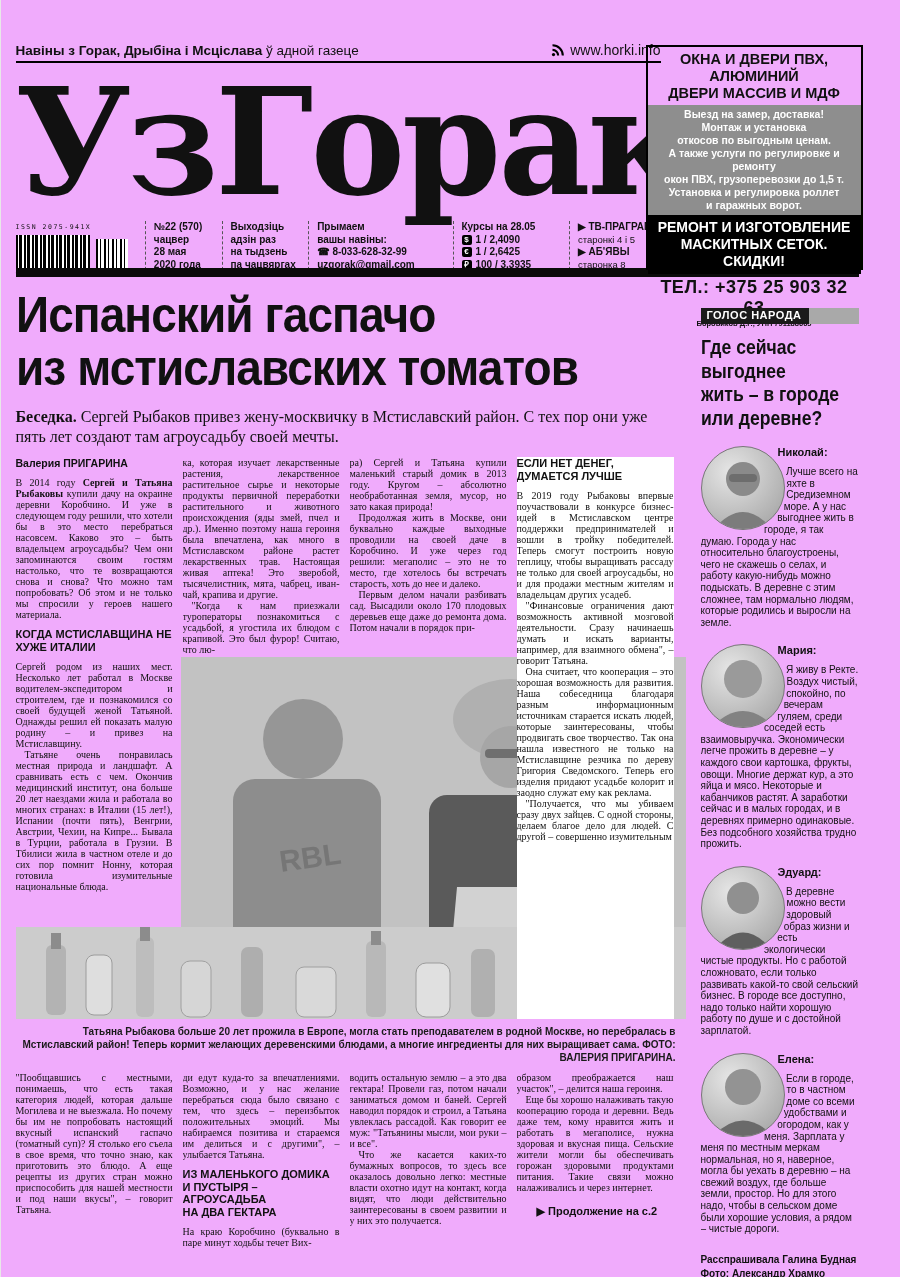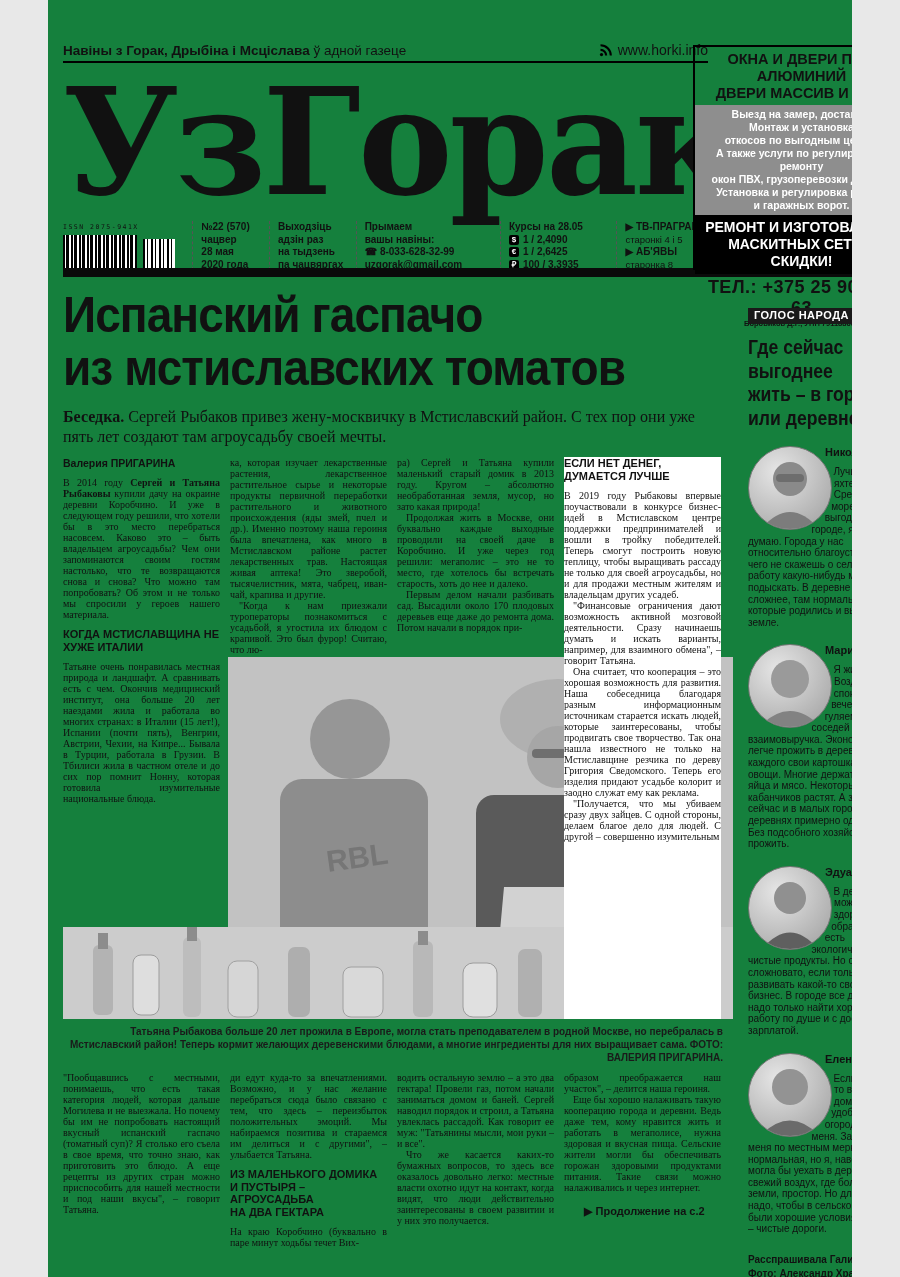--- a/index.html
+++ b/index.html
@@ -1,16 +1,16 @@
 <!DOCTYPE html>
 <html><head>
 <meta charset="utf-8">
 <style>
   html,body{margin:0;padding:0;background:#e8e8e8;}
-  .page{position:relative;width:804px;height:1277px;background:#15803d;margin:0 auto;overflow:hidden;
+  .page{position:relative;width:899px;height:1277px;background:#f0abfc;margin:0 auto;overflow:hidden;
         font-family:"Liberation Sans",sans-serif;color:#111;}
   .pre{white-space:pre-line;}
 
   
   .main-col{position:absolute;left:15px;top:34px;width:662px;}
 
   
   .top-strip{width:645px;height:24px;border-bottom:2px solid #000;display:flex;align-items:flex-end;
              justify-content:space-between;font-size:13.5px;padding-bottom:3px;}
   .top-strip .bold{font-weight:bold;}
@@ -174,20 +174,21 @@
       <b>Беседка.</b><span> Сергей Рыбаков привез жену-москвичку в Мстиславский район. С тех пор они уже пять лет создают там агроусадьбу своей мечты.</span>
     </p>
 
     <div class="cols">
       <div class="col c1">
         <div class="byline">Валерия ПРИГАРИНА</div>
         <p class="body-p">
           <span>В 2014 году </span><b>Сергей и Татьяна Рыбаковы</b><span> купили дачу на окраине деревни Коробчино. И уже в следующем году решили, что хотели бы в это место перебраться насовсем. Каково это – быть владельцем агроусадьбы? Чем они запоминаются своим гостям настолько, что те возвращаются снова и снова? Что можно там попробовать? Об этом и не только мы спросили у героев нашего материала.</span>
         </p>
         <div class="subhead">КОГДА МСТИСЛАВЩИНА НЕ ХУЖЕ ИТАЛИИ</div>
+        <p class="body-p">Сергей родом из наших мест. Несколько лет работал в Москве водителем-экспедитором и строителем, где и познакомился со своей будущей женой Татьяной. Однажды решил ей показать малую родину – и привез на Мстиславщину.</p>
         <p class="body-p">Татьяне очень понравилась местная природа и ландшафт. А сравнивать есть с чем. Окончив медицинский институт, она больше 20 лет наездами жила и работала во многих странах: в Италии (15 лет!), Испании (почти пять), Венгрии, Австрии, Чехии, на Кипре... Бывала в Турции, работала в Грузии. В Тбилиси жила в частном отеле и до сих пор помнит Нонну, которая готовила изумительные национальные блюда.</p>
       </div>
       <div class="col c2">
         <p class="body-p">ка, которая изучает лекарственные растения, лекарственное растительное сырье и некоторые продукты первичной переработки растительного и животного происхождения (яды змей, пчел и др.). Именно поэтому наша героиня была впечатлена, как много в Мстиславском районе растет лекарственных трав. Настоящая живая аптека! Это зверобой, тысячелистник, мята, чабрец, иван-чай, крапива и другие.</p>
         <p class="body-p">"Когда к нам приезжали туроператоры познакомиться с усадьбой, я угостила их блюдом с крапивой. Это был фурор! Считаю, что лю-</p>
       </div>
       <div class="col c3">
         <p class="body-p">ра) Сергей и Татьяна купили маленький старый домик в 2013 году. Кругом – абсолютно необработанная земля, мусор, но зато какая природа!</p>
         <p class="body-p">Продолжая жить в Москве, они буквально каждые выходные проводили на своей даче в Коробчино. И уже через год решили: мегаполис – это не то место, где хотелось бы встречать старость, хоть до нее и далеко.</p>
         <p class="body-p">Первым делом начали разбивать сад. Высадили около 170 плодовых деревьев еще даже до ремонта дома. Потом начали в порядок при-</p>

